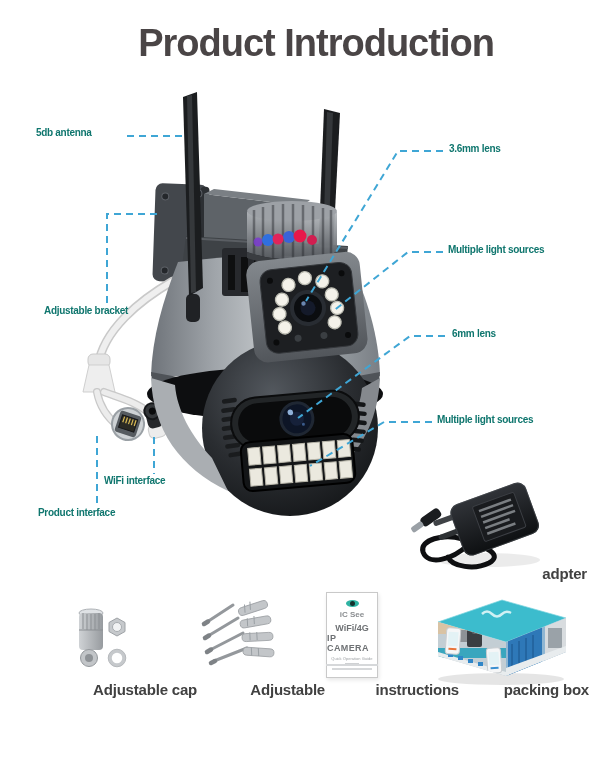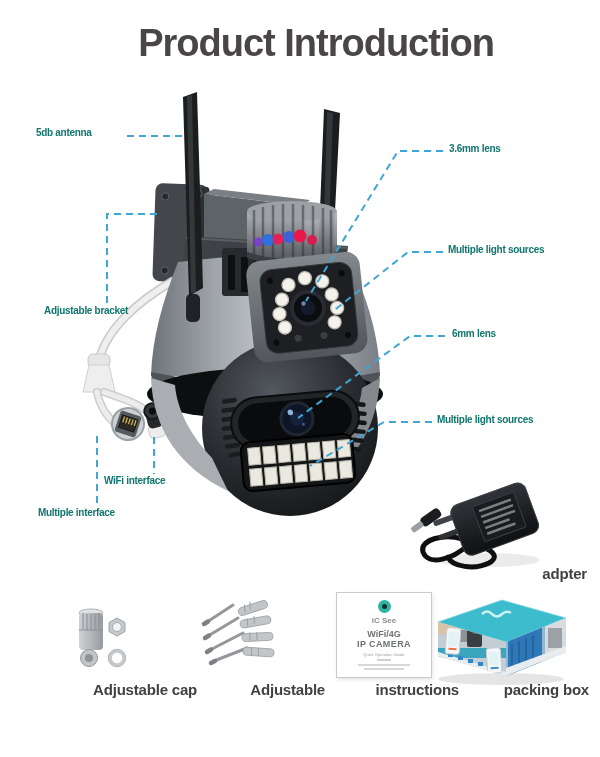--- a/index.html
+++ b/index.html
@@ -6,21 +6,21 @@
   #stage{position:relative;width:600px;height:757px;background:#ffffff;overflow:hidden;
          font-family:"Liberation Sans",sans-serif;}
   .title{position:absolute;top:22px;left:0;right:0;text-align:center;
          font-size:38px;font-weight:bold;color:#4a4546;letter-spacing:-1px;padding-left:32px;}
   .label{position:absolute;font-size:10px;font-weight:bold;color:#0f766e;
          letter-spacing:-0.3px;white-space:nowrap;}
   .caption{position:absolute;width:180px;text-align:right;font-size:15px;
          font-weight:bold;color:#414141;letter-spacing:-0.2px;white-space:nowrap;}
   #camera-svg{position:absolute;left:0;top:0;}
   
-  .booklet{position:absolute;left:336px;top:592px;width:96px;height:86px;
+  .booklet{position:absolute;left:326px;top:592px;width:52px;height:86px;
         background:#ffffff;border:1px solid #c9c9c9;box-sizing:border-box;
         box-shadow:1px 2px 4px rgba(0,0,0,.10);
         display:flex;flex-direction:column;align-items:center;}
   .booklet .logo{width:13px;height:13px;border-radius:50%;background:#2fb3a3;
         margin-top:7px;display:flex;align-items:center;justify-content:center;}
   .booklet .logo-dot{width:5px;height:5px;border-radius:50%;background:#15302c;}
   .booklet .brand{font-size:8px;font-weight:bold;color:#8a8d90;margin-top:3px;}
   .booklet .l1{font-size:9px;font-weight:bold;color:#6e7174;margin-top:4px;}
   .booklet .l2{font-size:9px;font-weight:bold;color:#6e7174;letter-spacing:.4px;}
   .booklet .guide{font-size:4.5px;color:#9fa2a5;margin-top:3px;transform:scale(.9);}
@@ -385,21 +385,21 @@
 
   <div class="title">Product Introduction</div>
 
   <div class="label" style="left:36px;top:127px">5db antenna</div>
   <div class="label" style="left:449px;top:143px">3.6mm lens</div>
   <div class="label" style="left:448px;top:244px">Multiple light sources</div>
   <div class="label" style="left:44px;top:305px">Adjustable bracket</div>
   <div class="label" style="left:452px;top:328px">6mm lens</div>
   <div class="label" style="left:437px;top:414px">Multiple light sources</div>
   <div class="label" style="left:104px;top:475px">WiFi interface</div>
-  <div class="label" style="left:38px;top:507px">Multiple interface</div>
+  <div class="label" style="left:38px;top:507px">Product interface</div>
 
   <div class="booklet">
     <div class="logo">
       <div class="logo-dot"></div>
     </div>
     <div class="brand">iC See</div>
     <div class="l1">WiFi/4G</div>
     <div class="l2">IP CAMERA</div>
     <div class="guide">Quick Operation Guide</div>
     <div class="vbar"></div>

